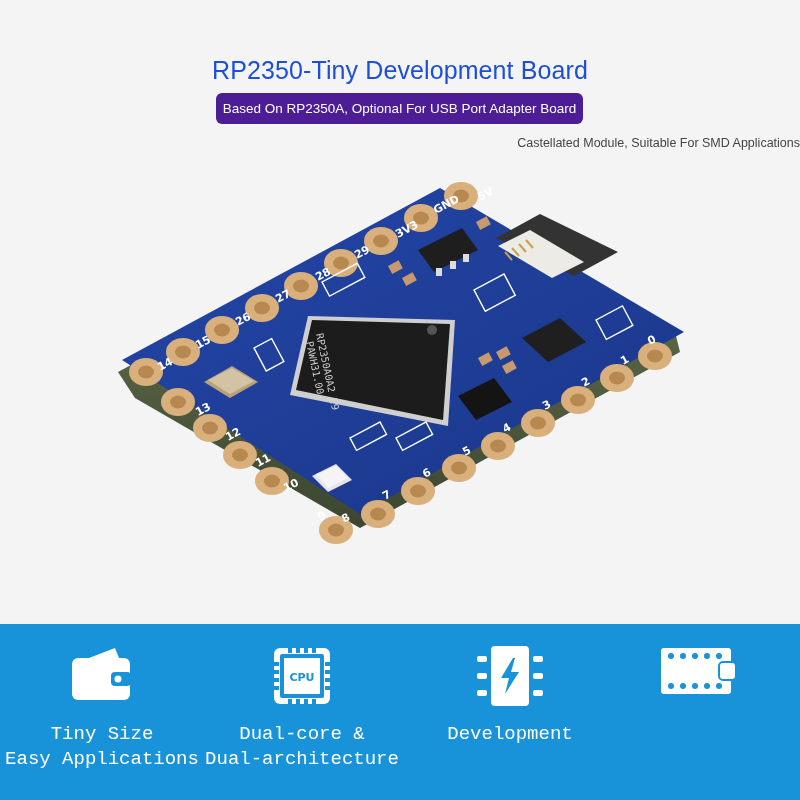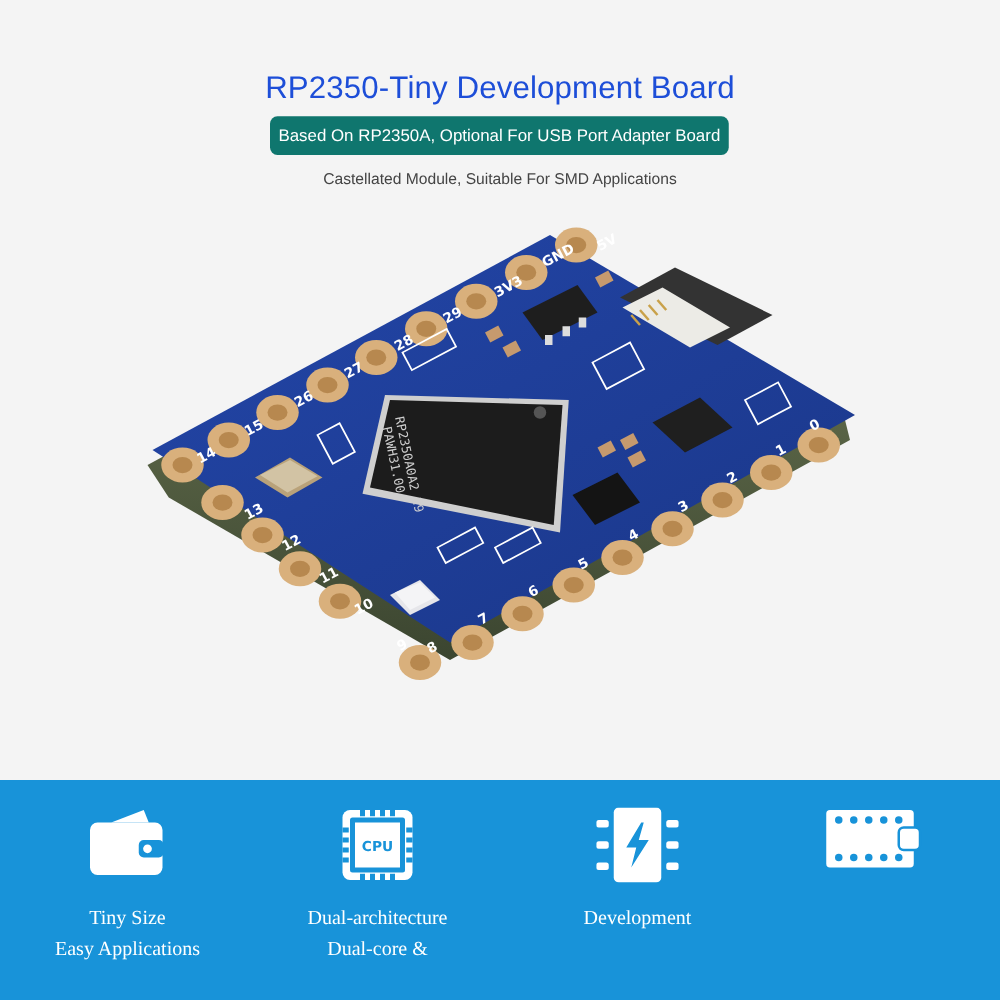--- a/index.html
+++ b/index.html
@@ -10,39 +10,39 @@
     position:relative;
   }
   .header { position:absolute; left:0; top:0; width:800px; text-align:center; }
   .title {
     position:absolute; top:56px; left:0; width:800px;
     font-size:25px; color:#1d4ed8; letter-spacing:0.1px;
     font-family:"Liberation Sans", sans-serif;
   }
   .pill {
     position:absolute; top:93px; left:216px; width:367px; height:31px;
-    background:#0f766e; border-radius:6px;
+    background:#4c1d95; border-radius:6px;
     color:#fff; font-size:13.5px; line-height:31px; text-align:center;
   }
   .subtitle {
     position:absolute; top:136px; left:0; width:800px;
-    font-size:12.5px; color:#444; text-align:center;
+    font-size:12.5px; color:#444; text-align:right;
   }
   .board-wrap { position:absolute; left:0; top:160px; width:800px; height:460px; }
   .band {
     position:absolute; left:0; top:624px; width:800px; height:176px;
     background:#1893d9;
   }
   .feature {
     position:absolute; top:0; width:200px; height:180px; text-align:center; color:#fff;
   }
   .feature .icon { position:absolute; top:22px; left:50%; transform:translateX(-50%); }
   .feature .label {
     position:absolute; top:98px; left:0; width:200px;
-    font-family:Liberation Serif, serif; font-size:16px; line-height:25px;
+    font-family:Liberation Mono, monospace; font-size:19px; line-height:25px;
   }
   .feature .label span { display:block; }
 </style>
 </head>
 <body>
 
 <div class="header">
   <div class="title">RP2350-Tiny Development Board</div>
   <div class="pill">Based On RP2350A, Optional For USB Port Adapter Board</div>
   <div class="subtitle">Castellated Module, Suitable For SMD Applications</div>
@@ -287,22 +287,22 @@
             <rect x="2" y="40" width="5" height="4"></rect>
           <rect x="53" y="16" width="5" height="4"></rect>
             <rect x="53" y="24" width="5" height="4"></rect>
             <rect x="53" y="32" width="5" height="4"></rect>
             <rect x="53" y="40" width="5" height="4"></rect>
         </g>
         <text x="30" y="35" text-anchor="middle" font-family="DejaVu Sans, sans-serif" font-weight="bold" font-size="11" fill="#1893d9">CPU</text>
       </svg>
     </div>
     <div class="label">
+      <span>Dual-core &amp;</span>
       <span>Dual-architecture</span>
-      <span>Dual-core &amp;</span>
     </div>
   </div>
 
   <div class="feature" style="left:410px">
     <div class="icon">
       <svg width="66" height="60" viewBox="0 0 66 60">
         <rect x="14" y="0" width="38" height="60" rx="4" fill="#fff"></rect>
         <path d="M36 12 L24 32 L32 32 L28 48 L42 26 L34 26 L38 12 Z" fill="#1893d9"></path>
         <g fill="#fff">
           <rect x="0" y="10" width="10" height="6" rx="2"></rect>

